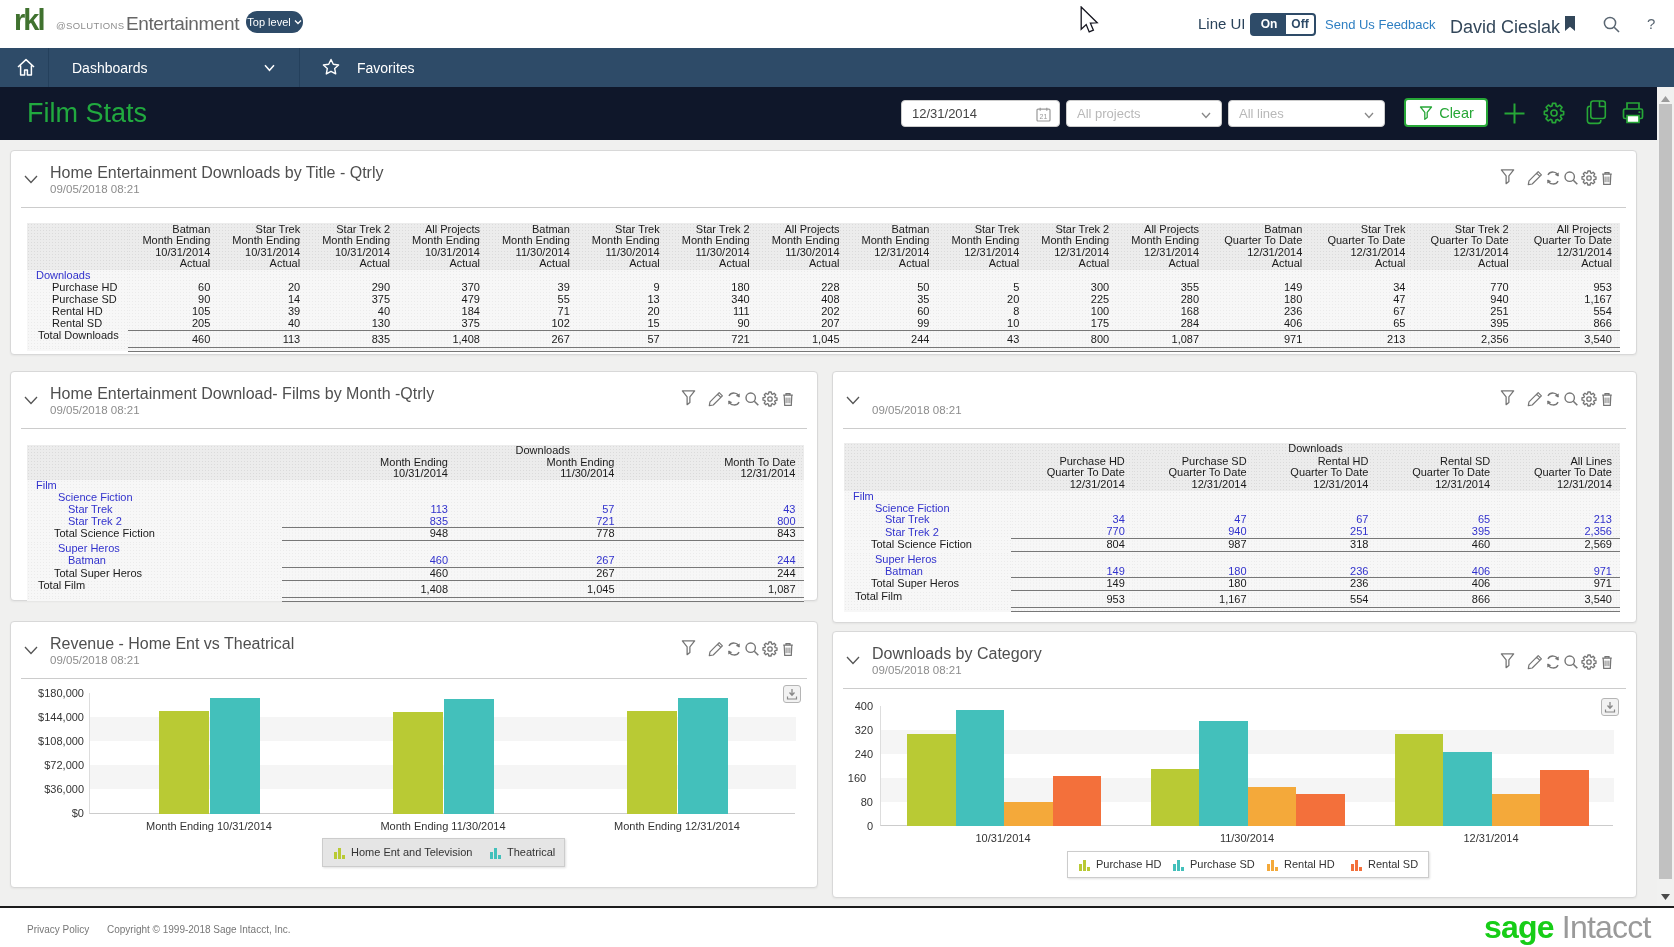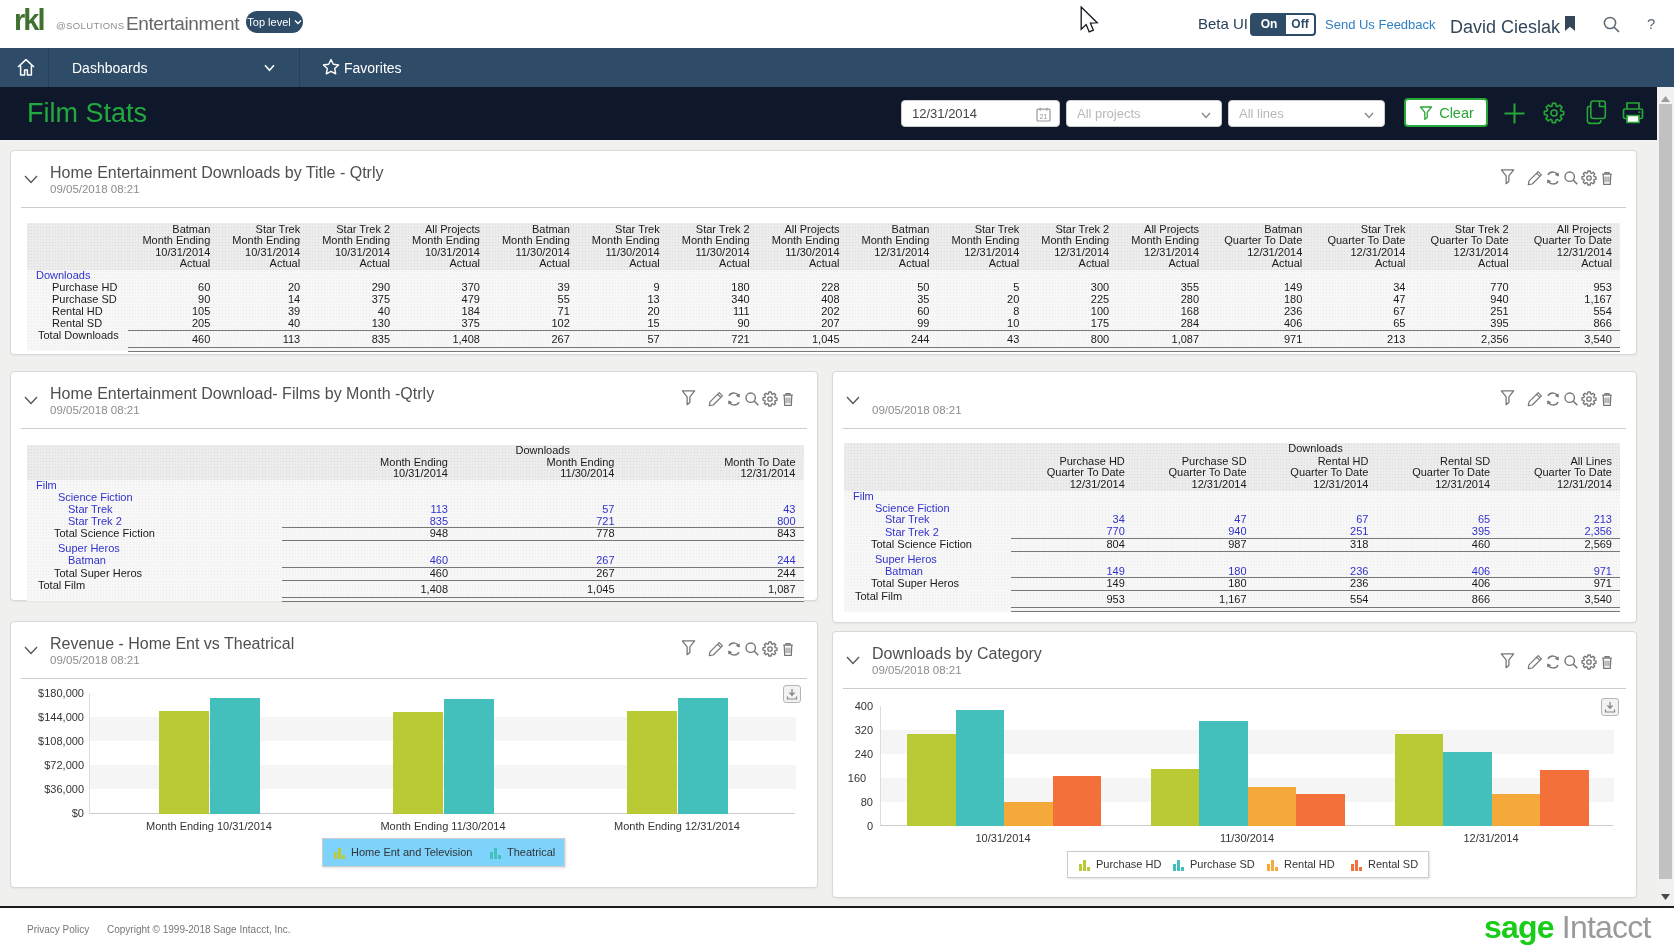--- a/index.html
+++ b/index.html
@@ -60,21 +60,21 @@
 <div id="tophdr">
   <div id="rkl">rkl</div>
   <div id="esol">@SOLUTIONS</div>
   <div id="entertainment">Entertainment</div>
   <div id="toplevel">
       <span>Top level</span>
       <svg width="8" height="6" viewBox="0 0 8 6">
         <path d="M1 1.5 L4 4.5 L7 1.5" stroke="#fff" stroke-width="1.3" fill="none"></path>
       </svg>
     </div>
-  <div id="betaui">Beta UI</div>
+  <div id="betaui">Line UI</div>
   <div id="toggle">
       <div class="on">On</div>
       <div class="off">Off</div>
     </div>
   <div id="feedback">Send Us Feedback</div>
   <div id="user">David Cieslak</div>
   <svg class="abs" style="left:1563px; top:15px;" width="14" height="18" viewBox="0 0 14 18">
       <path d="M2 1 h10 v15 l-5 -4.2 -5 4.2 z" fill="#33475a"></path>
     </svg>
   <svg class="abs" style="left:1602px; top:15px;" width="19" height="19" viewBox="0 0 19 19">
@@ -83,21 +83,21 @@
     </svg>
   <div class="abs" style="left:1647px; top:15px; font-size:15px; color:#5a6672;">?</div>
   <svg class="abs" style="left:1080px; top:6px;" width="19" height="29" viewBox="0 0 19 29">
       <path d="M1.2 1 L1.2 23.2 L6.2 18.6 L9.2 25.9 L13.4 24.2 L10.4 17.2 L17.2 16.8 z" fill="#fff" stroke="#14141e" stroke-width="1.3" stroke-linejoin="miter"></path>
     </svg>
 </div>
 <div id="nav">
   <div class="vdiv" style="left:48px"></div>
   <div class="vdiv" style="left:299px"></div>
   <div class="lbl" style="left:72px">Dashboards</div>
-  <div class="lbl" style="left:344px">Favorites</div>
+  <div class="lbl" style="left:357px">Favorites</div>
   <svg class="abs" style="left:16px; top:10px;" width="20" height="19" viewBox="0 0 20 19">
       <path d="M2 9 L10 1.6 L18 9 M4.6 7.5 V17 h4 v-5 h2.8 v5 h4 V7.5" fill="none" stroke="#fff" stroke-width="1.5" stroke-linejoin="round"></path>
     </svg>
   <svg class="abs" style="left:264px; top:16px;" width="11" height="8" viewBox="0 0 11 8">
       <path d="M1 1.3 L5.5 6.3 L10 1.3" stroke="#fff" stroke-width="1.5" fill="none"></path>
     </svg>
   <svg class="abs" style="left:322px; top:10px;" width="18" height="18" viewBox="0 0 18 18">
       <path d="M9 1.5 L11.3 6.3 L16.6 7 L12.7 10.6 L13.7 15.9 L9 13.3 L4.3 15.9 L5.3 10.6 L1.4 7 L6.7 6.3 z" fill="none" stroke="#fff" stroke-width="1.4" stroke-linejoin="round"></path>
     </svg>
 </div>
@@ -697,21 +697,21 @@
 </div>
 <div class="abs" style="left:0px; top:65px; width:73px; text-align:right; font-size:11px; color:#333;">$180,000</div>
 <div class="abs" style="left:0px; top:89px; width:73px; text-align:right; font-size:11px; color:#333;">$144,000</div>
 <div class="abs" style="left:0px; top:113px; width:73px; text-align:right; font-size:11px; color:#333;">$108,000</div>
 <div class="abs" style="left:0px; top:137px; width:73px; text-align:right; font-size:11px; color:#333;">$72,000</div>
 <div class="abs" style="left:0px; top:161px; width:73px; text-align:right; font-size:11px; color:#333;">$36,000</div>
 <div class="abs" style="left:0px; top:185px; width:73px; text-align:right; font-size:11px; color:#333;">$0</div>
 <div class="abs" style="left:108px; top:198px; width:180px; text-align:center; font-size:11px; color:#333;">Month Ending 10/31/2014</div>
 <div class="abs" style="left:342px; top:198px; width:180px; text-align:center; font-size:11px; color:#333;">Month Ending 11/30/2014</div>
 <div class="abs" style="left:576px; top:198px; width:180px; text-align:center; font-size:11px; color:#333;">Month Ending 12/31/2014</div>
-<div class="abs" style="left:311px; top:216px; width:243px; height:29px; background:#7dd3fc; border:1px solid #ccc; box-shadow:1px 1px 2px rgba(0,0,0,0.12);">
+<div class="abs" style="left:311px; top:216px; width:243px; height:29px; background:#e5e5e5; border:1px solid #ccc; box-shadow:1px 1px 2px rgba(0,0,0,0.12);">
 <span class="abs" style="left:10px; top:7px;"><svg width="14" height="14" viewBox="0 0 14 14">
           <rect x="1" y="6" width="3" height="7" fill="#b9ca34"></rect>
           <rect x="5" y="2" width="3" height="11" fill="#b9ca34"></rect>
           <rect x="9" y="9" width="3" height="4" fill="#b9ca34"></rect>
         </svg></span>
       <span class="abs" style="left:28px; top:7px; font-size:11px; color:#333;">Home Ent and Television</span>
 <span class="abs" style="left:166px; top:7px;"><svg width="14" height="14" viewBox="0 0 14 14">
           <rect x="1" y="6" width="3" height="7" fill="#43c0bb"></rect>
           <rect x="5" y="2" width="3" height="11" fill="#43c0bb"></rect>
           <rect x="9" y="9" width="3" height="4" fill="#43c0bb"></rect>

